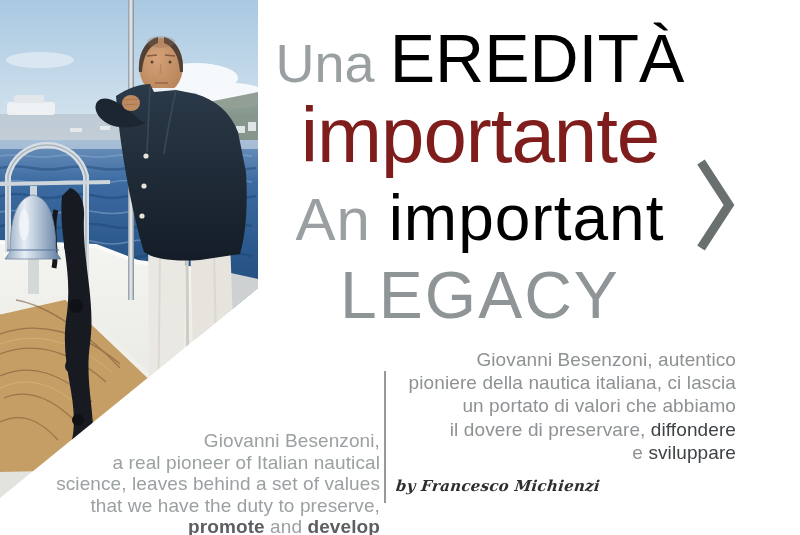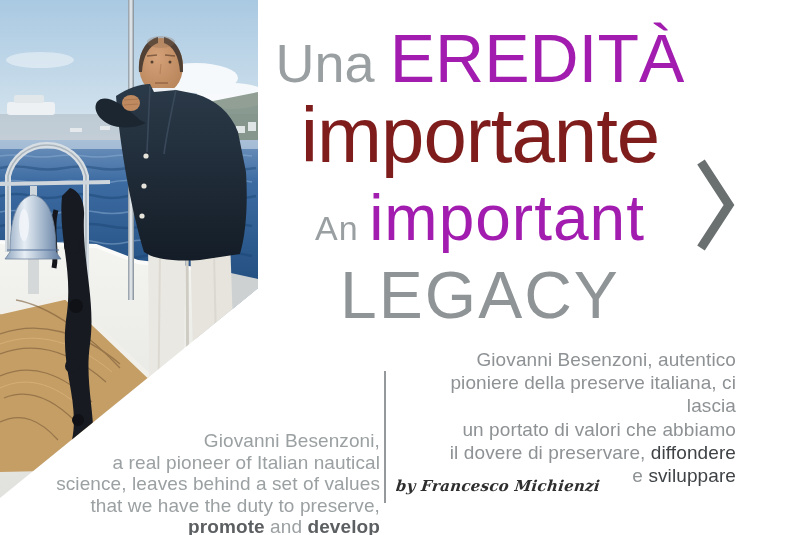--- a/index.html
+++ b/index.html
@@ -12,23 +12,23 @@
   .photo{position:absolute;left:0;top:0;width:258px;height:535px;}
   .photo svg{display:block;}
   
   .title-block{position:absolute;left:252px;top:0;width:456px;text-align:center;}
   .t-line{position:absolute;left:0;width:100%;line-height:1;white-space:nowrap;font-weight:400;}
   .t1{top:24px;font-size:68px;}
   .t2{top:96px;font-size:78px;color:#7f1d1d;letter-spacing:-1px;}
   .t3{top:186px;font-size:64px;letter-spacing:1px;}
   .t4{top:262px;font-size:66px;color:#8f9496;letter-spacing:2px;}
   .t-light{color:#9aa0a2;}
-  .t-dark{color:#a21caf;}
+  .t-dark{color:#000000;}
   .t1 .t-light{font-size:54px;text-align:right;}
-  .t3 .t-light{font-size:34px;}
+  .t3 .t-light{font-size:60px;}
   .chevron{position:absolute;left:697px;top:158px;}
   
   .intro-en{
     position:absolute;left:28px;top:430px;width:352px;text-align:right;
     font-size:19px;line-height:21.5px;color:#9ba0a2;letter-spacing:.1px;
   }
   .intro-en b{font-weight:bold;color:#5c5f61;}
   .divider{position:absolute;left:384px;top:371px;width:2px;height:132px;background:#95999b;}
   .intro-it{
     position:absolute;left:396px;top:348px;width:340px;text-align:right;
@@ -231,21 +231,21 @@
     <div>a real pioneer of Italian nautical</div>
     <div>science, leaves behind a set of values</div>
     <div>that we have the duty to preserve,</div>
     <div><b>promote</b><span> and </span><b>develop</b></div>
   </div>
 
   <div class="divider"></div>
 
   <div class="intro-it">
     <div>Giovanni Besenzoni, autentico</div>
-    <div>pioniere della preserve italiana, ci lascia</div>
+    <div>pioniere della nautica italiana, ci lascia</div>
     <div>un portato di valori che abbiamo</div>
     <div><span>il dovere di preservare, </span><b>diffondere</b></div>
     <div><span>e </span><b>sviluppare</b></div>
   </div>
 
   <div class="byline">by Francesco Michienzi</div>
 
 </div>
 
 </body></html>

